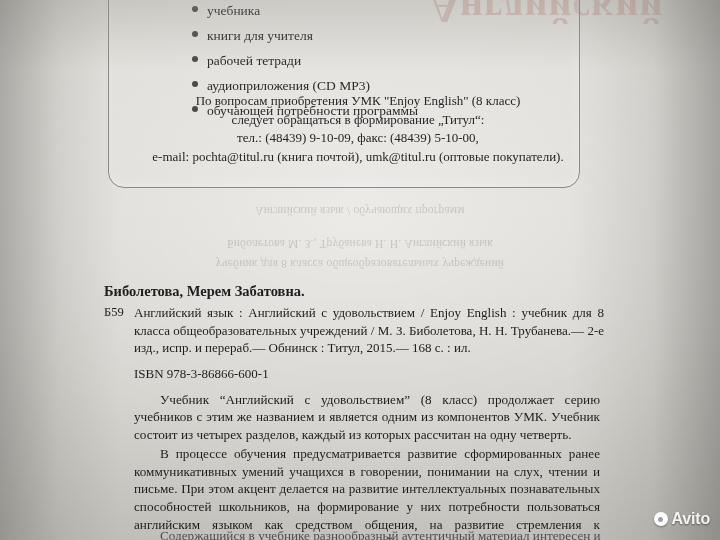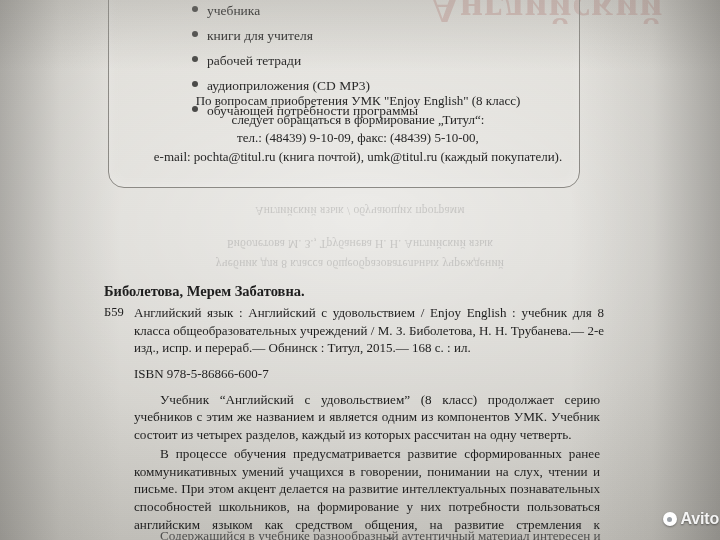--- a/index.html
+++ b/index.html
@@ -170,21 +170,21 @@
     color: #3a3a3a;
     overflow: hidden;
     height: 11px;
     text-indent: 26px;
     opacity: 0.85;
   }
 
   
   .watermark {
     position: absolute;
-    right: 1px;
+    right: 10px;
     bottom: 12px;
     display: flex;
     align-items: center;
     font-family: "Liberation Sans", sans-serif;
     font-size: 16px;
     font-weight: bold;
     color: rgba(255,255,255,0.92);
     text-shadow: 0 1px 2px rgba(0,0,0,0.45);
     letter-spacing: -0.2px;
   }
@@ -244,34 +244,34 @@
     <div class="bullet-row">
       <span class="dot"></span>
       <span class="bullet-text">обучающей потребности программы</span>
     </div>
   </div>
 
   <div class="contact-block">
     <div class="line">По вопросам приобретения УМК "Enjoy English" (8 класс)</div>
     <div class="line">следует обращаться в формирование „Титул“:</div>
     <div class="line">тел.: (48439) 9-10-09, факс: (48439) 5-10-00,</div>
-    <div class="line">e-mail: pochta@titul.ru (книга почтой),   umk@titul.ru (каждый покупатели).</div>
+    <div class="line">e-mail: pochta@titul.ru (книга почтой),   umk@titul.ru (оптовые покупатели).</div>
   </div>
 
   <div class="ghost g1">Английский язык / обучающих программ</div>
   <div class="ghost g2">Биболетова М. З., Трубанева Н. Н. Английский язык</div>
   <div class="ghost g3">учебник для 8 класса общеобразовательных учреждений</div>
 
   <div class="biblio">
     <div class="author">Биболетова, Мерем Забатовна.</div>
     <div class="udk-row">
       <div class="udk">Б59</div>
       <div class="udk-text">Английский язык : Английский с удовольствием / Enjoy English : учебник для 8 класса общеобразовательных учреждений / М. З. Биболетова, Н. Н. Трубанева.— 2-е изд., испр. и перераб.— Обнинск : Титул, 2015.— 168 с. : ил.</div>
     </div>
-    <div class="isbn">ISBN 978-5-86866-600-7</div>
+    <div class="isbn">ISBN 978-3-86866-600-1</div>
     <p class="para">Учебник “Английский с удовольствием” (8 класс) продолжает серию учебников с этим же названием и является одним из компонентов УМК. Учебник состоит из четырех разделов, каждый из которых рассчитан на одну четверть.</p>
     <p class="para">В процессе обучения предусматривается развитие сформированных ранее коммуникативных умений учащихся в говорении, понимании на слух, чтении и письме. При этом акцент делается на развитие интеллектуальных познавательных способностей школьников, на формирование у них потребности пользоваться английским языком как средством общения, на развитие стремления к взаимопониманию с представителями иной культуры и умения представлять культуру собственной страны.</p>
   </div>
 
   <div class="cut-line">Содержащийся в учебнике разнообразный аутентичный материал интересен и до</div>
 
   <div class="shade-top"></div>
   <div class="shade-left"></div>
   <div class="shade-right"></div>
   <div class="grain"></div>

